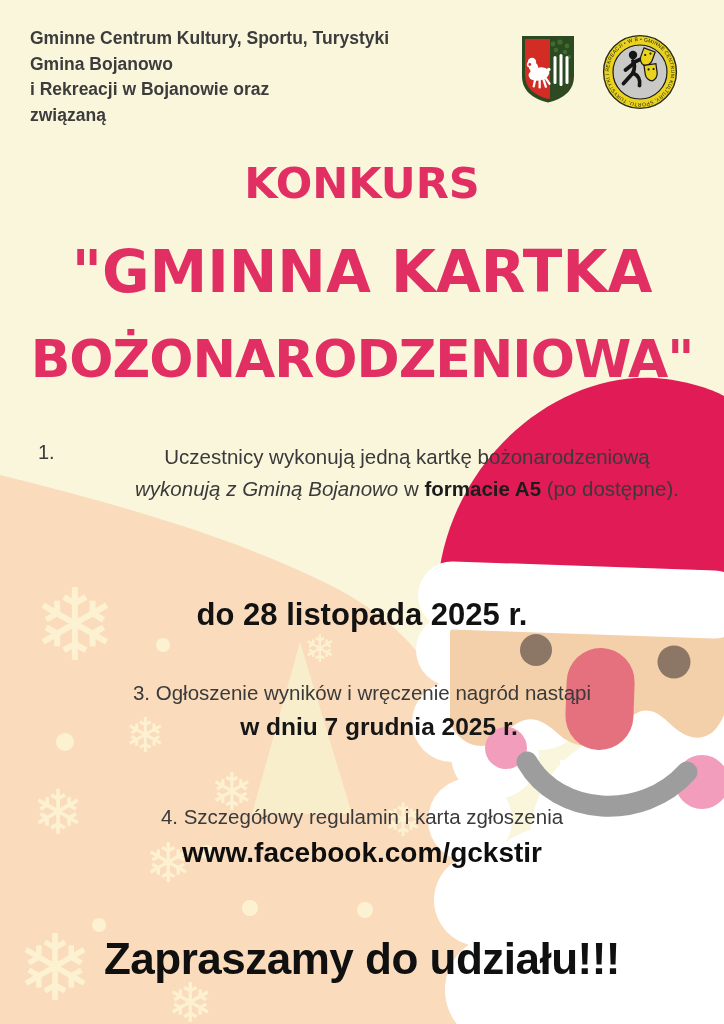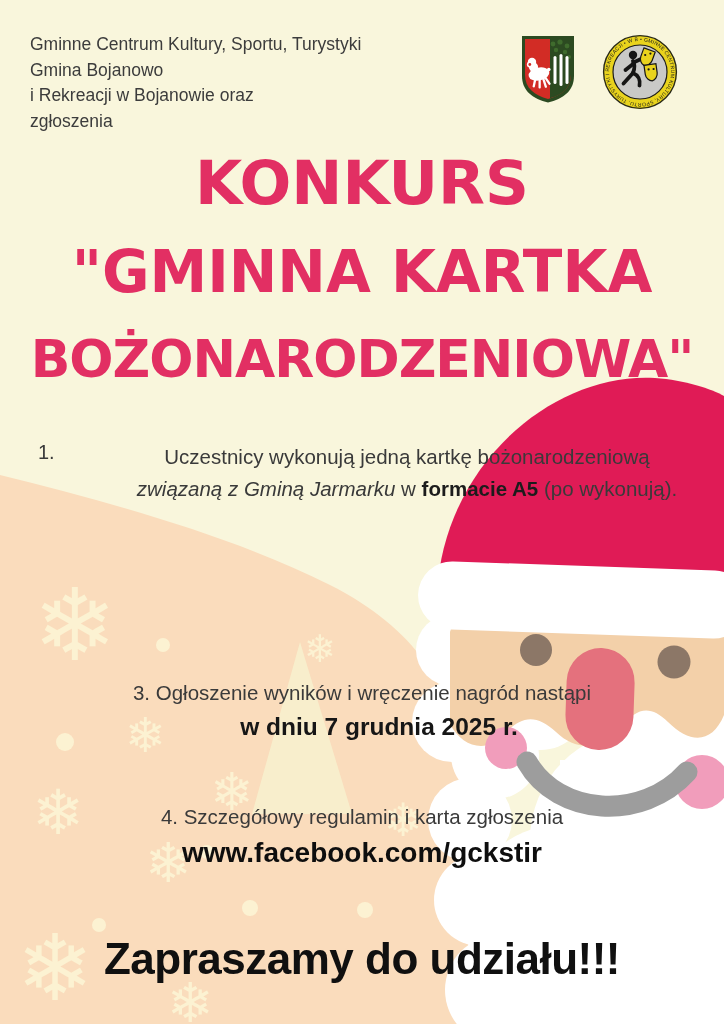--- a/index.html
+++ b/index.html
@@ -4,26 +4,26 @@
 <style>
   html,body{margin:0;padding:0;background:#e8e8e8;}
   .poster{
     position:relative;width:724px;height:1024px;margin:0 auto;
     background:#f9f6dc;overflow:hidden;
     font-family:"Liberation Sans",sans-serif;
   }
   .bg{position:absolute;inset:0;z-index:0;}
   .content{position:absolute;inset:0;z-index:1;}
 
-  .org{position:absolute;left:30px;top:32px;font-size:17.5px;line-height:25.5px;color:#3c3c3c;}
+  .org{position:absolute;left:30px;top:26px;font-size:17.5px;line-height:25.5px;color:#3c3c3c;font-weight:bold;}
   .logos{position:absolute;right:46px;top:34px;display:flex;gap:26px;align-items:flex-start;}
 
   .title{position:absolute;top:138px;width:100%;text-align:center;
     font-family:"DejaVu Sans",sans-serif;font-weight:700;color:#e22f63;}
-  .title .t1{font-size:61px;line-height:90px;}
+  .title .t1{font-size:43px;line-height:90px;}
   .title .t2{font-size:58px;line-height:88px;}
   .title .t3{font-size:52px;line-height:86px;letter-spacing:-1px;}
 
   .item{position:absolute;width:100%;text-align:center;color:#3a3a3a;font-size:20.5px;}
   .num1{position:absolute;left:38px;top:441px;font-size:20px;color:#3a3a3a;}
   #item1{top:441px;line-height:32px;padding-left:45px;}
   #item2{top:535px;line-height:32px;}
   #deadline{top:597px;font-size:31px;font-weight:700;color:#121212;}
   #item3{top:676px;line-height:33px;text-align:center;}
   #item3 .date3{font-size:24.5px;font-weight:700;color:#161616;line-height:36px;padding-left:34px;}
@@ -111,21 +111,21 @@
       <path d="M527 762 C 558 816 642 822 687 772" fill="none" stroke-width="21" stroke-linecap="round" stroke="#9d9d9d"></path>
     </g>
   </svg>
 
   <div class="content">
 
     <div class="org">
       <div>Gminne Centrum Kultury, Sportu, Turystyki</div>
       <div>Gmina Bojanowo</div>
       <div>i Rekreacji w Bojanowie oraz</div>
-      <div>zgłoszenia</div>
+      <div>związaną</div>
     </div>
 
     <div class="logos">
 
       <svg width="56" height="70" viewBox="0 0 56 70">
         <path d="M2 2 H54 V42 C54 57 43 65 28 68.5 C13 65 2 57 2 42 Z" fill="#2c4a21"></path>
         <path d="M5 5 H51 V41 C51 54 41.5 61.5 28 65 C14.5 61.5 5 54 5 41 Z" fill="#d22c25"></path>
         <path d="M30 5 H51 V41 C51 54 41.5 61.5 30 64.3 Z" fill="#2c4a21"></path>
         <g fill="#3f6b2d">
           <circle cx="33" cy="10" r="2.4"></circle>
@@ -188,24 +188,25 @@
 
     <div class="title">
       <div class="t1">KONKURS</div>
       <div class="t2">"GMINNA KARTKA</div>
       <div class="t3">BOŻONARODZENIOWA"</div>
     </div>
 
     <span class="num1">1.</span>
     <div class="item" id="item1">
       <div>Uczestnicy wykonują jedną kartkę bożonarodzeniową</div>
-      <div><span class="it">związaną z Gminą Jarmarku</span><span> w </span><span class="bd">formacie A5</span><span> (po wykonują).</span>
+      <div><span class="it">wykonują z Gminą Bojanowo</span><span> w </span><span class="bd">formacie A5</span><span> (po dostępne).</span>
       </div>
     </div>
 
+    <div class="item" id="deadline">do 28 listopada 2025 r.</div>
 
     <div class="item" id="item3">
       <div>3. Ogłoszenie wyników i wręczenie nagród nastąpi</div>
       <div class="date3">w dniu 7 grudnia 2025 r.</div>
     </div>
 
     <div class="item" id="item4">
       <div>4. Szczegółowy regulamin i karta zgłoszenia</div>
       <div class="url">www.facebook.com/gckstir</div>
     </div>

